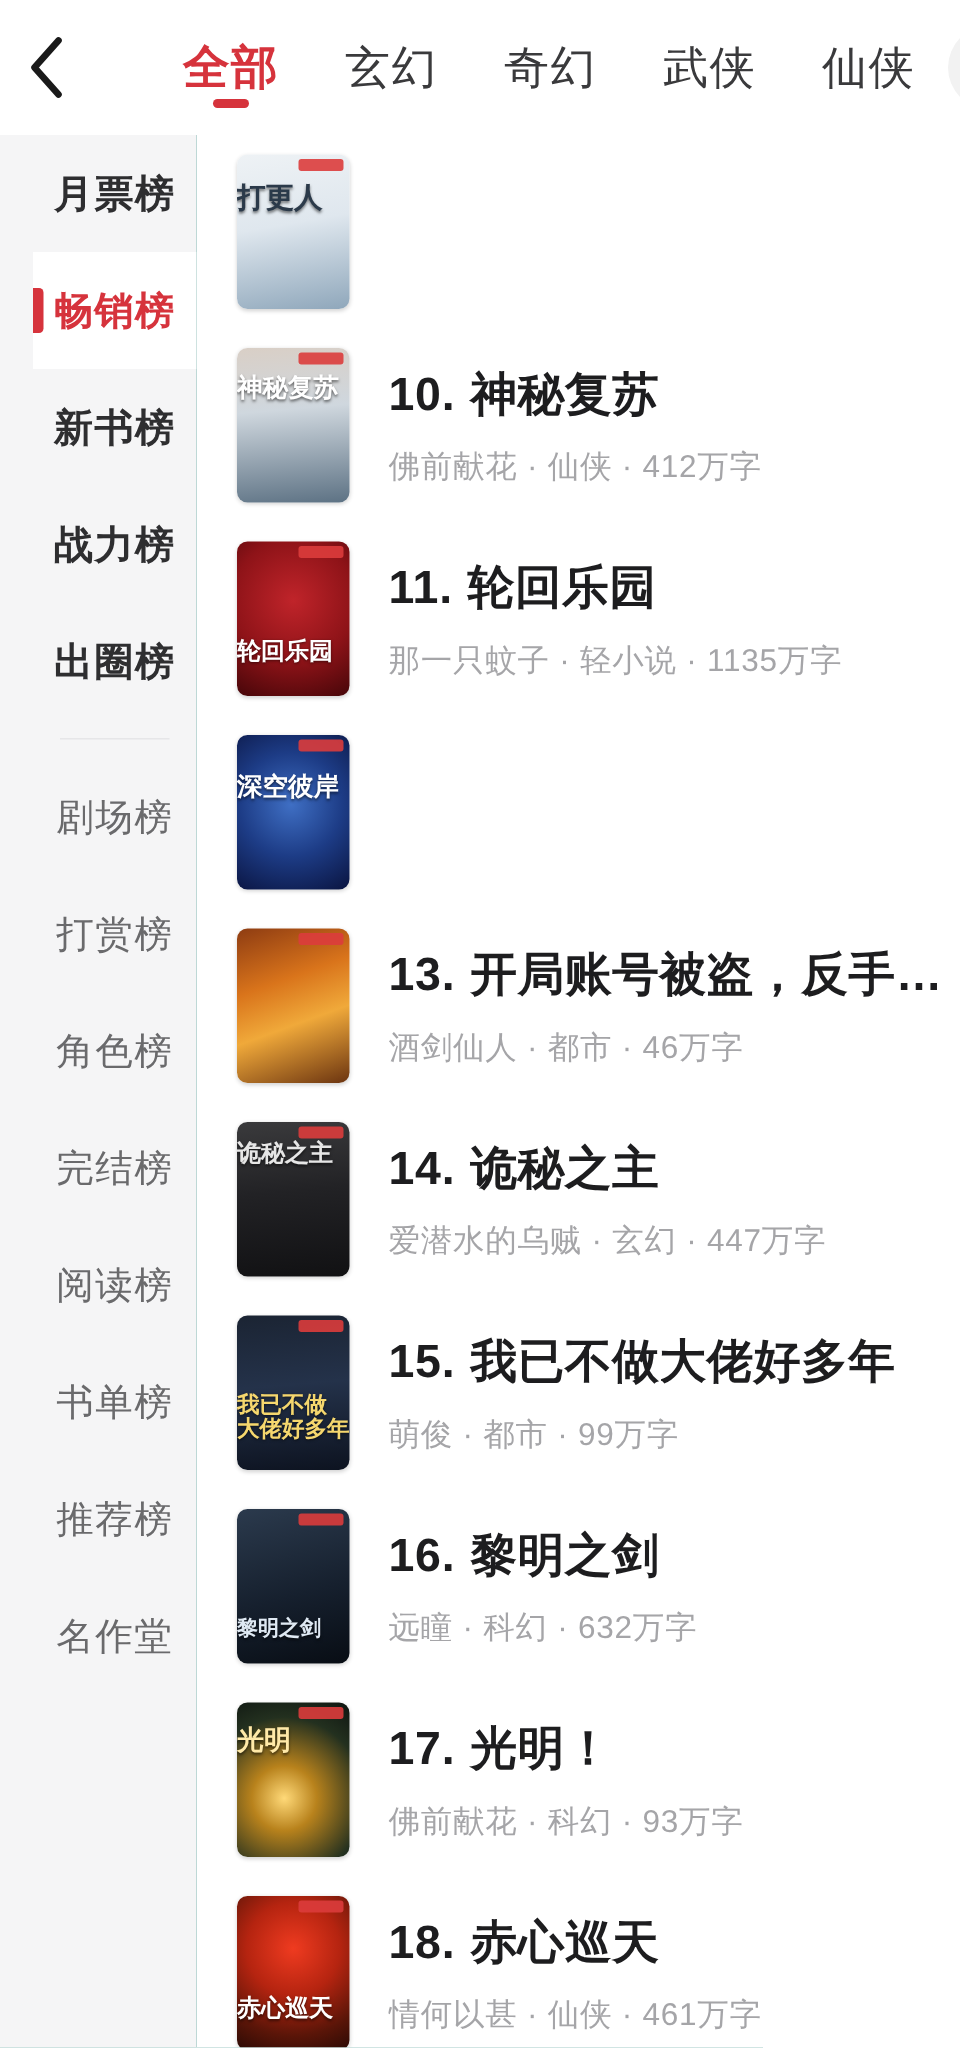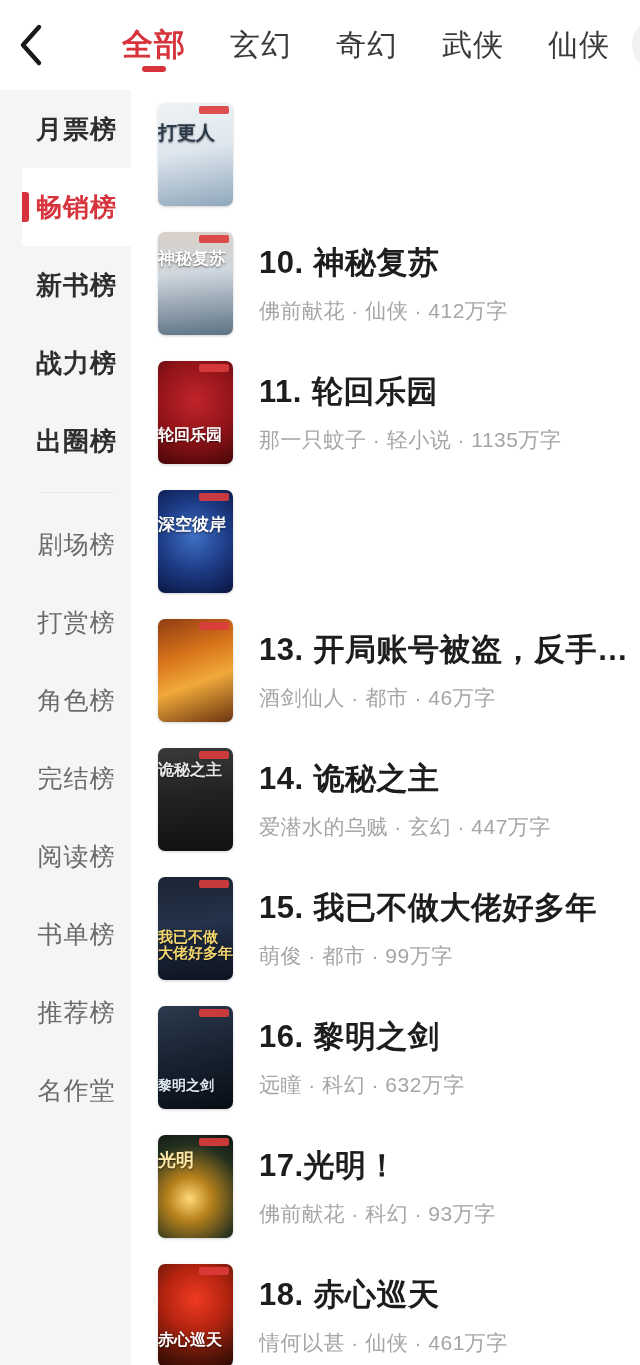--- a/index.html
+++ b/index.html
@@ -300,21 +300,21 @@
               <div class="book-title"><span>16.</span><span style="margin-left: 10px;">黎明之剑</span></div>
               <div class="book-meta">远瞳 · 科幻 · 632万字</div>
             </div>
           </div>
           <div class="book-row">
             <div class="cover" style="background: radial-gradient(circle at 42% 62%, rgb(255, 217, 120) 0%, rgb(184, 130, 28) 28%, rgb(35, 48, 31) 70%, rgb(13, 20, 16) 100%);">
               <span class="cv-badge"></span>
               <div class="cv-title" style="color: rgb(255, 233, 168); font-size: 18px; top: 16px; white-space: pre-line;">光明</div>
             </div>
             <div class="book-info">
-              <div class="book-title"><span>17.</span><span style="">光明！</span></div>
+              <div class="book-title"><span>17.</span><span style="margin-left: 10px;">光明！</span></div>
               <div class="book-meta">佛前献花 · 科幻 · 93万字</div>
             </div>
           </div>
           <div class="book-row">
             <div class="cover" style="background: radial-gradient(circle at 50% 34%, rgb(239, 59, 32) 0%, rgb(181, 36, 16) 40%, rgb(90, 21, 8) 75%, rgb(42, 10, 5) 100%);">
               <span class="cv-badge"></span>
               <div class="cv-title" style="color: rgb(255, 255, 255); font-size: 16px; top: 68px; white-space: pre-line;">赤心巡天</div>
             </div>
             <div class="book-info">
               <div class="book-title"><span>18.</span><span style="margin-left: 10px;">赤心巡天</span></div>

